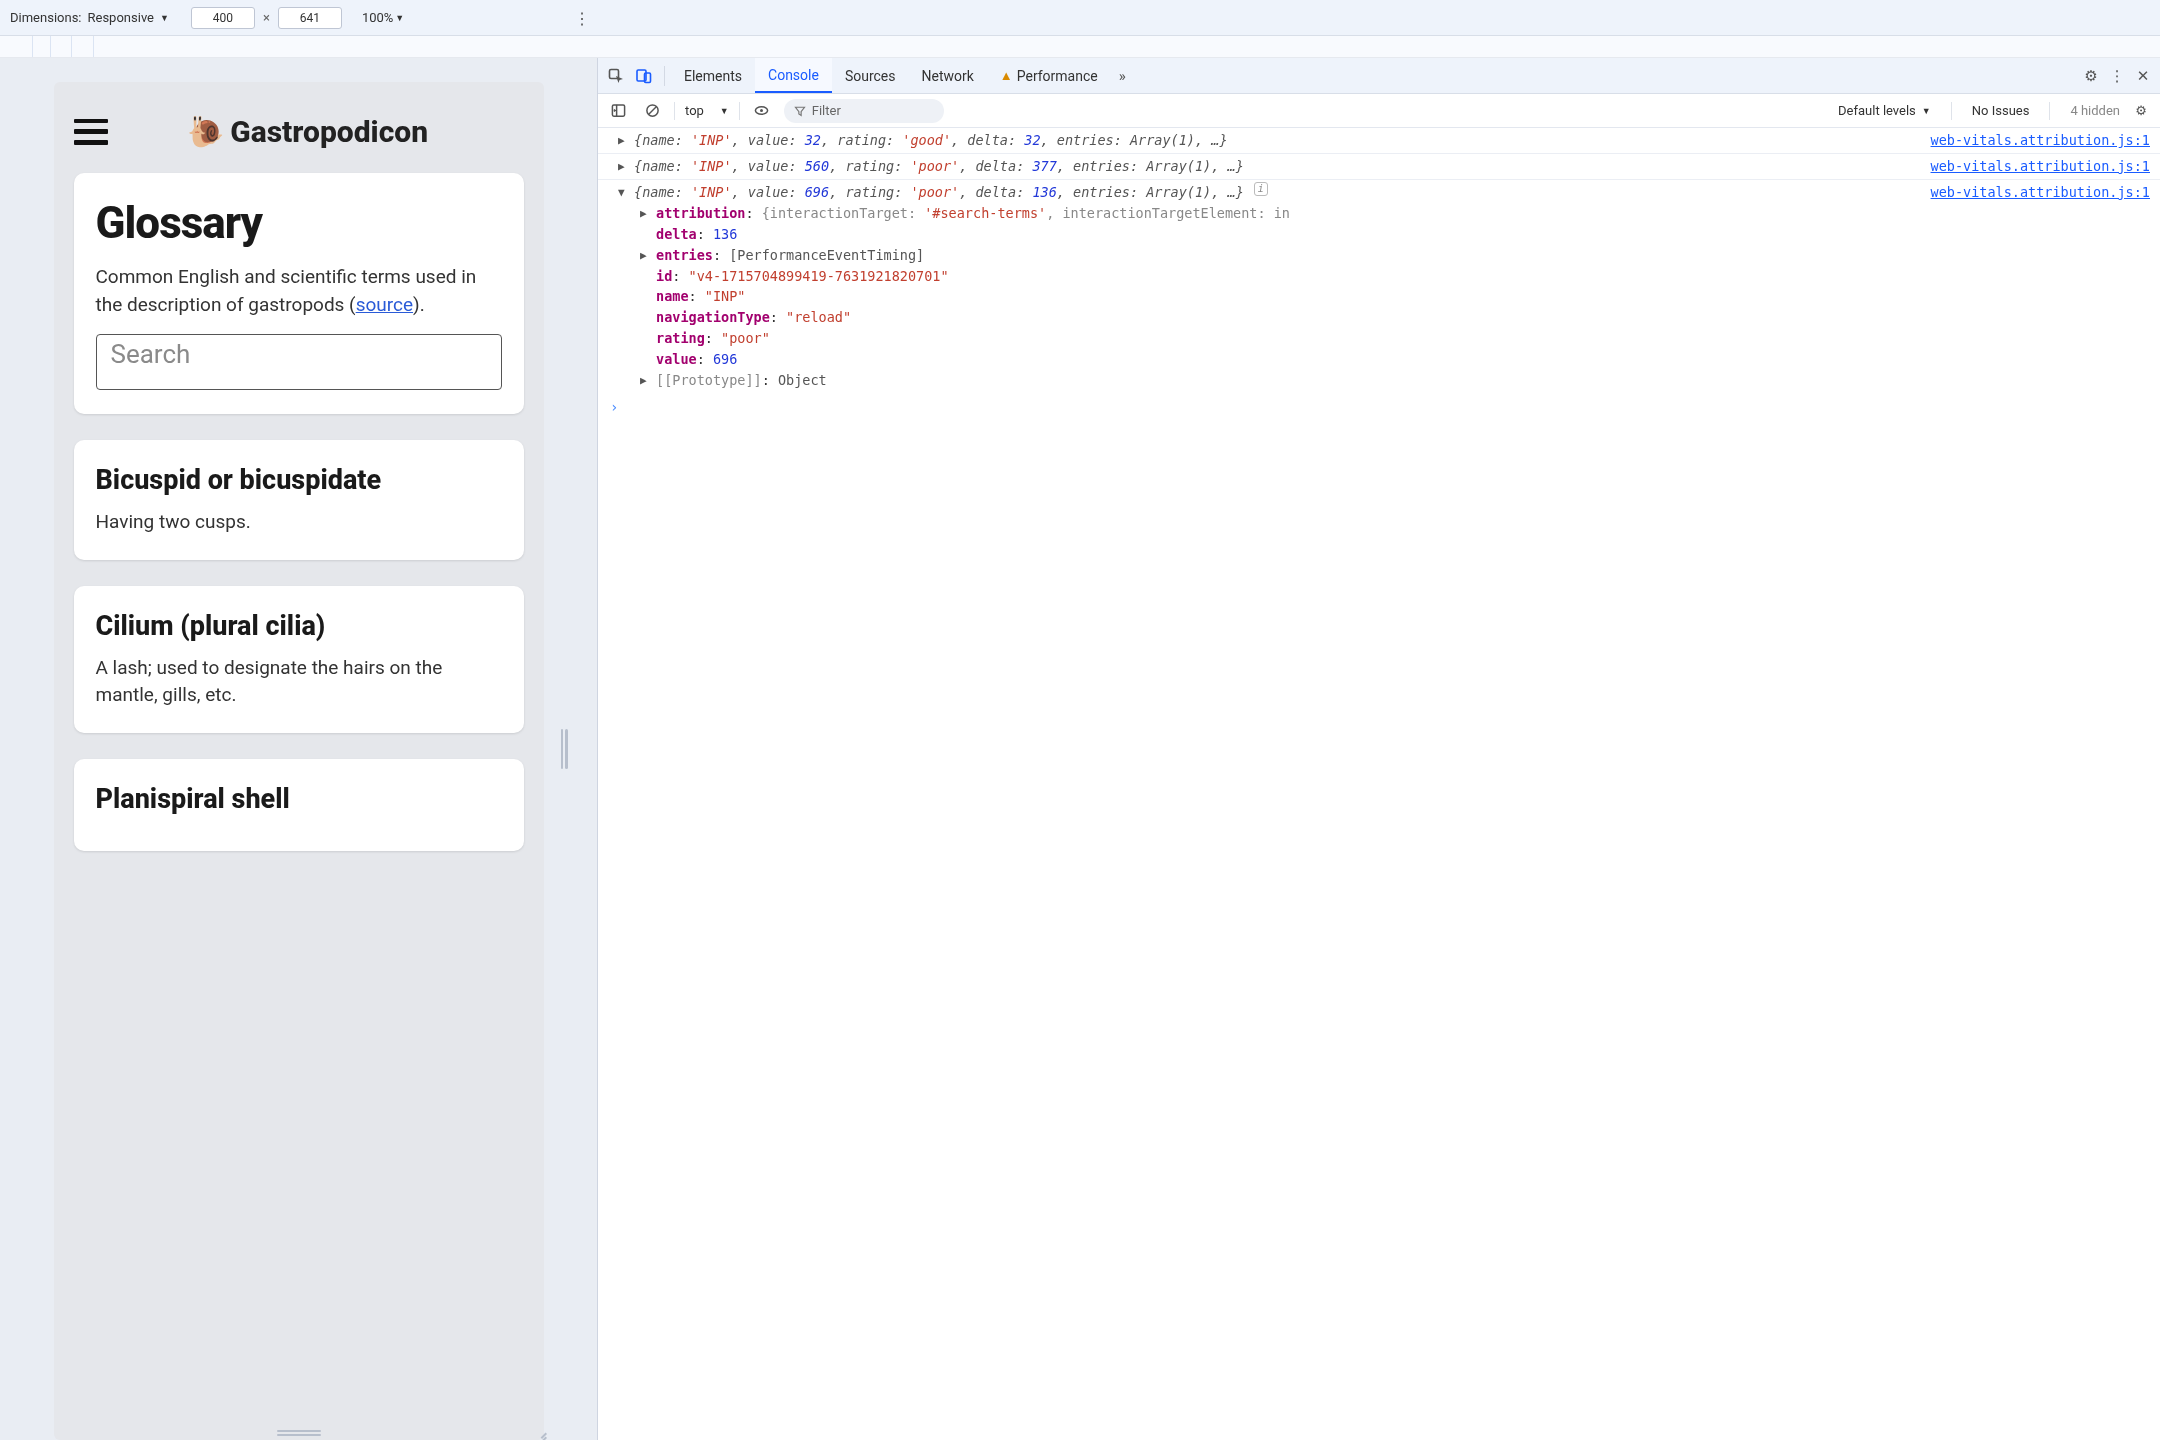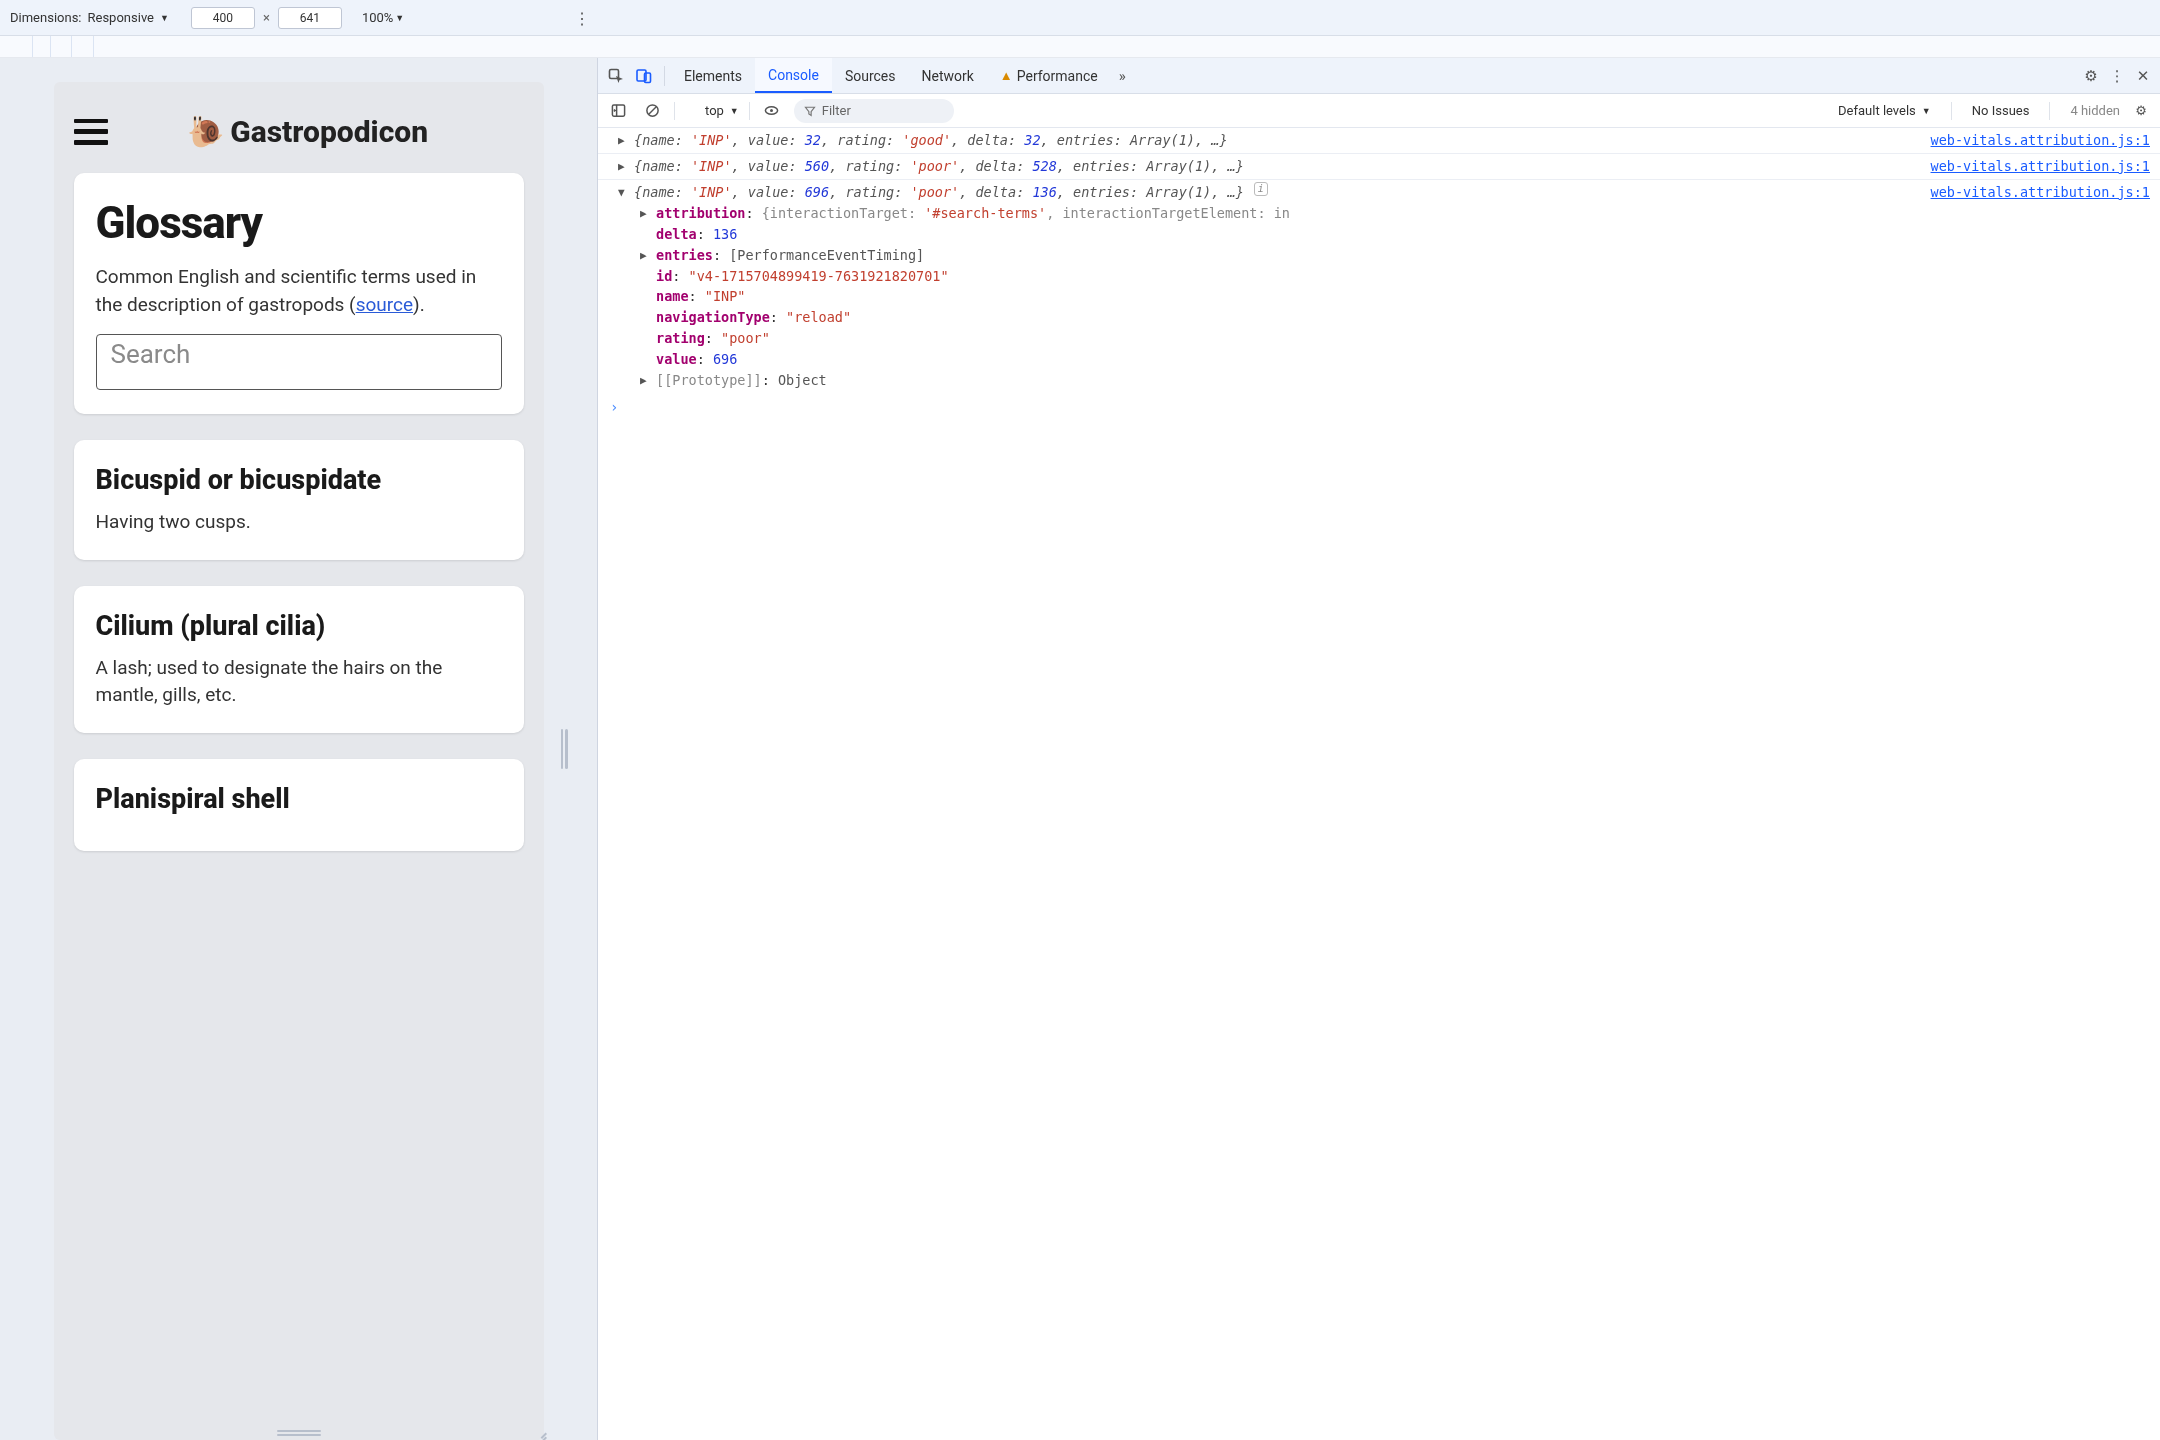--- a/index.html
+++ b/index.html
@@ -106,21 +106,21 @@
   .dt-tabs .chevrons { font-size: 15px; color: #555; padding: 0 8px; }
   .dt-tabs .gear, .dt-tabs .kebab, .dt-tabs .close { width: 26px; text-align: center; color: #555; font-size: 15px; }
 
   .dt-subbar {
     display: flex; align-items: center; height: 34px;
     border-bottom: 1px solid #e3e7ef; background: #fff;
     font-size: 13px; color: #333; gap: 10px; padding: 0 8px;
   }
   .dt-subbar .ico { width: 24px; display: flex; align-items: center; justify-content: center; }
   .dt-subbar .ico svg { width: 15px; height: 15px; stroke: #555; fill: none; stroke-width: 1.6; }
-  .ctx { display: flex; align-items: center; gap: 4px; margin-left: 20px; }
+  .ctx { display: flex; align-items: center; gap: 14px; }
   .filter {
     display: flex; align-items: center; gap: 6px;
     background: #eef1f6; border-radius: 14px; height: 24px;
     padding: 0 12px 0 10px; color: #666; min-width: 160px;
   }
   .filter svg { width: 12px; height: 12px; stroke: #777; fill: none; stroke-width: 1.6; }
   .levels { display: flex; align-items: center; gap: 4px; margin-left: auto; }
   .sep-v { width: 1px; height: 18px; background: #dfe3ea; margin: 0 10px; }
   .noissues { color: #333; }
   .hidden-count { color: #888; }
@@ -318,21 +318,21 @@
         <div class="row">
           <span class="caret closed"></span>
           <span class="obj">{<span class="k">name</span>: <span class="s">'INP'</span>, <span class="k">value</span>: <span class="n">32</span>, <span class="k">rating</span>: <span class="s">'good'</span>, <span class="k">delta</span>: <span class="n">32</span>, <span class="k">entries</span>: <span class="p">Array(1)</span>, …}</span>
         </div>
       </div>
 
       <div class="entry">
         <a class="src-link">web-vitals.attribution.js:1</a>
         <div class="row">
           <span class="caret closed"></span>
-          <span class="obj">{<span class="k">name</span>: <span class="s">'INP'</span>, <span class="k">value</span>: <span class="n">560</span>, <span class="k">rating</span>: <span class="s">'poor'</span>, <span class="k">delta</span>: <span class="n">528</span>, <span class="k">entries</span>: <span class="p">Array(1)</span>, …}</span>
+          <span class="obj">{<span class="k">name</span>: <span class="s">'INP'</span>, <span class="k">value</span>: <span class="n">560</span>, <span class="k">rating</span>: <span class="s">'poor'</span>, <span class="k">delta</span>: <span class="n">377</span>, <span class="k">entries</span>: <span class="p">Array(1)</span>, …}</span>
         </div>
       </div>
 
       <div class="entry">
         <a class="src-link">web-vitals.attribution.js:1</a>
         <div class="row">
           <span class="caret open"></span>
           <span class="obj">{<span class="k">name</span>: <span class="s">'INP'</span>, <span class="k">value</span>: <span class="n">696</span>, <span class="k">rating</span>: <span class="s">'poor'</span>, <span class="k">delta</span>: <span class="n">136</span>, <span class="k">entries</span>: <span class="p">Array(1)</span>, …}</span>
           <span class="infoicon">i</span>
         </div>

